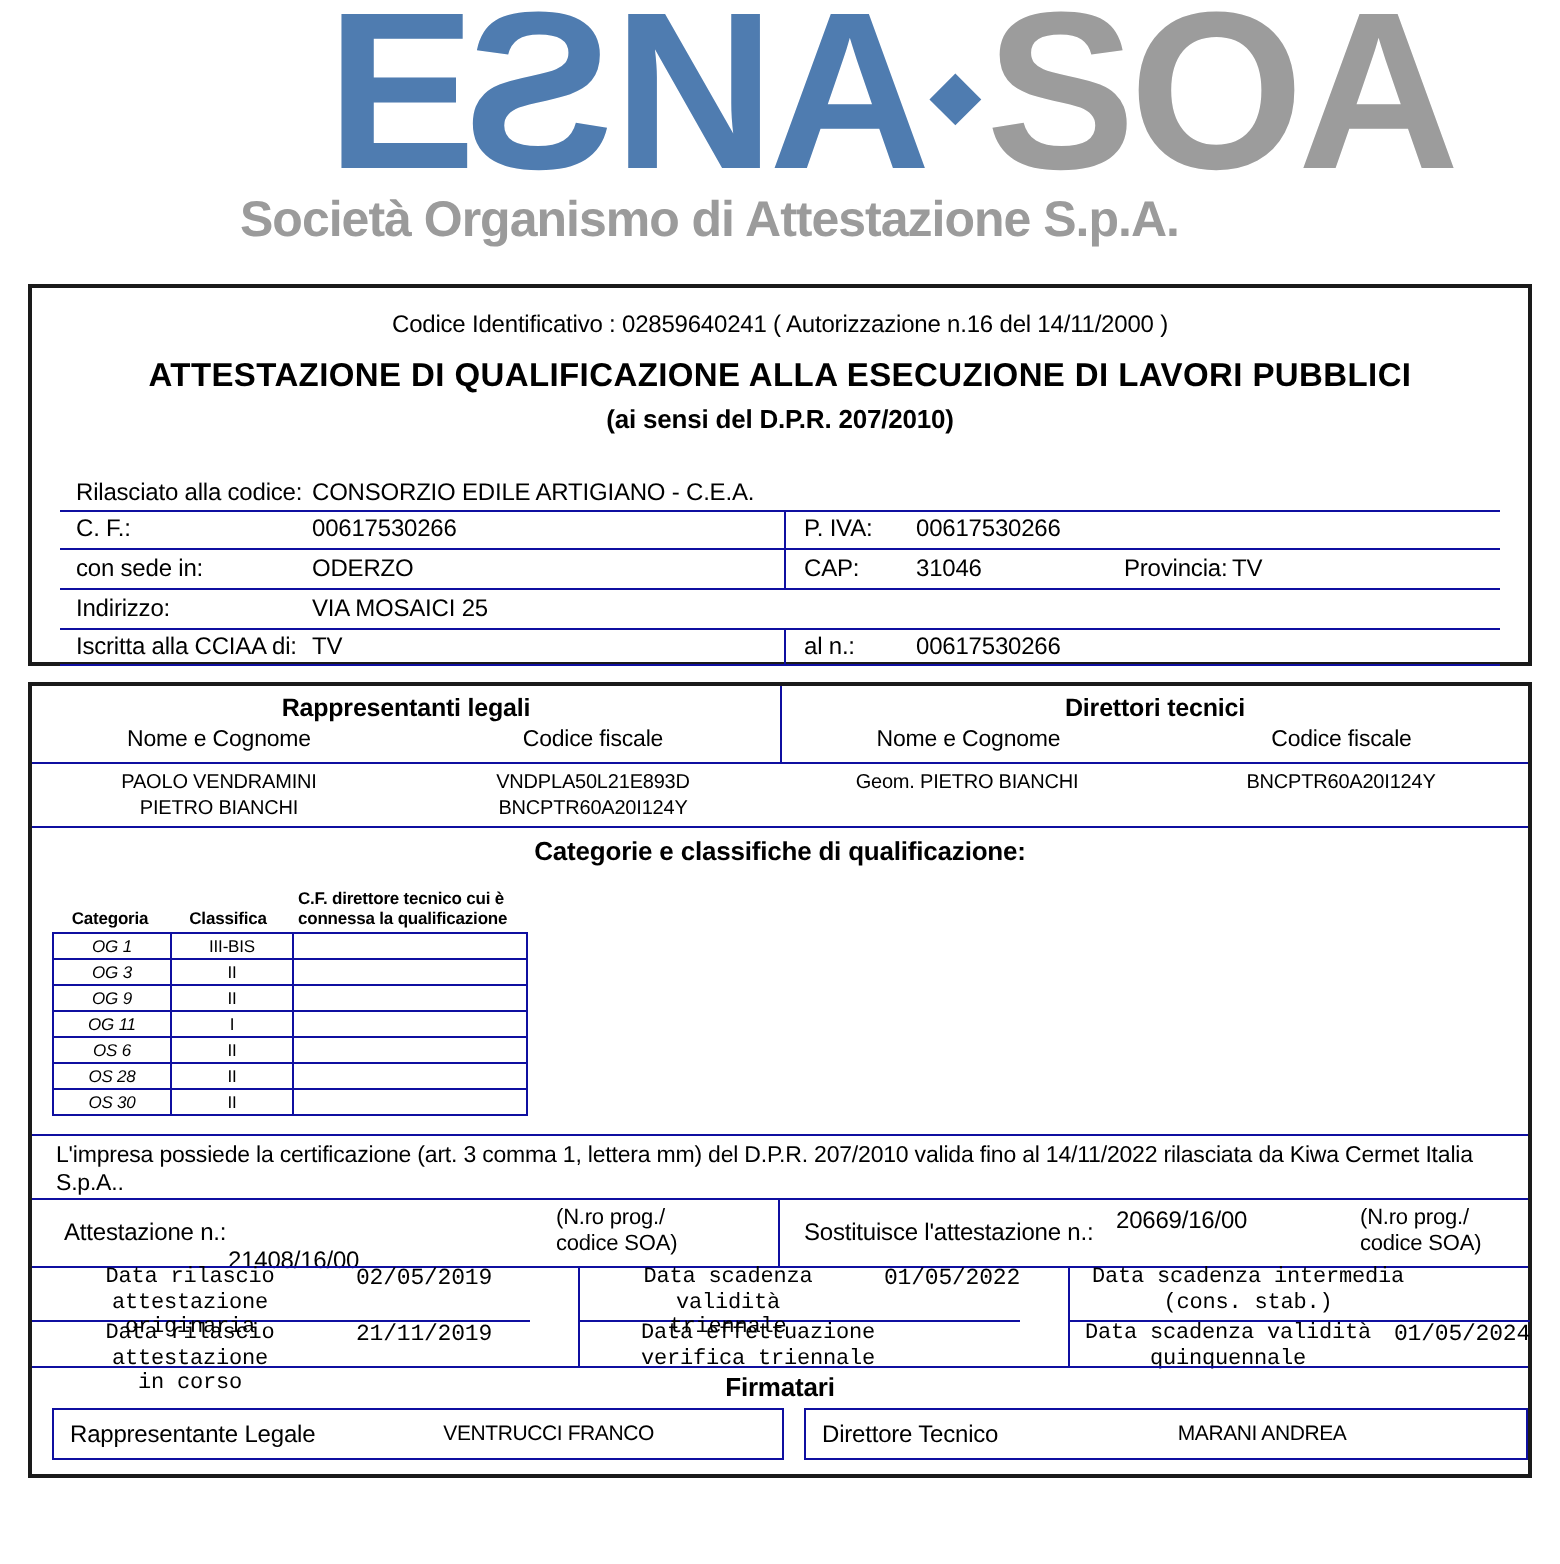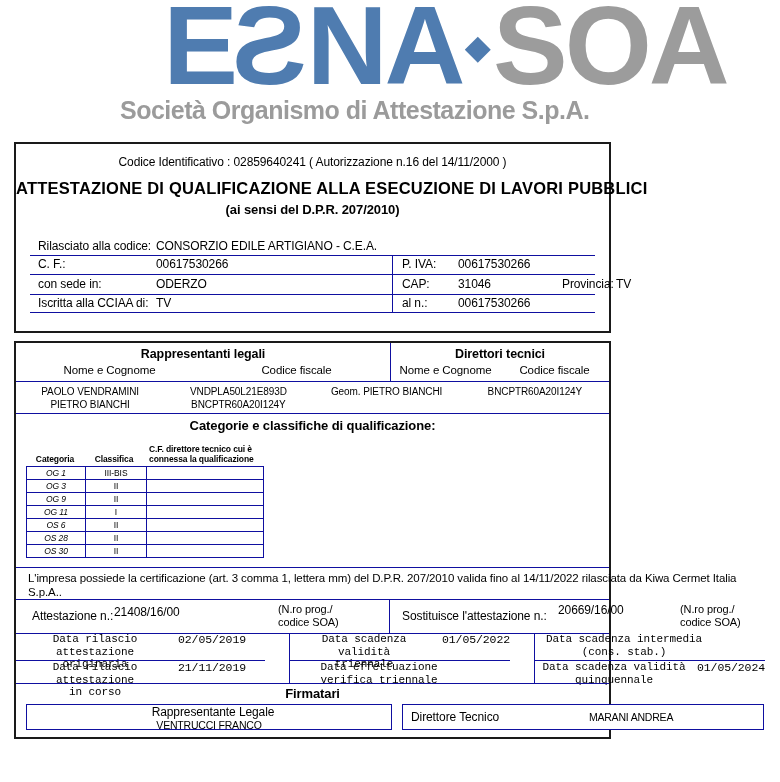--- a/index.html
+++ b/index.html
@@ -16,21 +16,21 @@
   }
   .logo-blue { color:#4f7cb0; }
   .logo-gray { color:#9c9c9c; }
   .flip { display:inline-block; transform:scaleX(-1); }
   .diamond { font-size:32px; vertical-align:26px; color:#4f7cb0; padding:0 3px; letter-spacing:0; }
   .tagline {
     position:absolute; left:120px; top:96px; font-size:25px; font-weight:bold;
     color:#9b9b9b; letter-spacing:-0.5px; white-space:nowrap;
   }
   
-  .box { position:absolute; left:14px; width:597px; border:2px solid #1a1a1a; box-sizing:border-box; background:#fff; }
+  .box { position:absolute; left:14px; width:752px; border:2px solid #1a1a1a; box-sizing:border-box; background:#fff; }
   #box1 { top:142px; height:191px; }
   #box2 { top:341px; height:398px; }
   
   .codice { position:absolute; top:11px; left:0; right:0; text-align:center; font-size:12px; }
   .doc-title { position:absolute; top:35px; left:0; right:0; text-align:center; font-weight:bold; font-size:16.5px; letter-spacing:0.2px; white-space:nowrap; }
   .doc-subtitle { position:absolute; top:58px; left:0; right:0; text-align:center; font-weight:bold; font-size:13px; }
   .rows { position:absolute; top:94px; left:14px; right:14px; }
   .frow { position:relative; border-bottom:1px solid #0f0fa0; }
   .frow span { position:absolute; white-space:nowrap; font-size:12px; top:50%; transform:translateY(-58%); }
   .h17{height:17px}.h18{height:18px}.h19{height:19px}
@@ -74,21 +74,21 @@
   .dates { position:absolute; top:290px; left:0; right:0; display:grid; grid-template-columns:249px 245px 1fr; grid-template-rows:28px 22px; }
   .dcell { display:flex; align-items:flex-start; box-sizing:border-box;font-family:Liberation Mono, monospace; }
   .dcell.bl { border-left:1px solid #0f0fa0;margin-left:24px; }
   .dcell.bb { border-bottom:1px solid #0f0fa0; }
   .dlabel { width:150px; margin-left:4px; text-align:center; font-size:11px; line-height:1.15; }
   .dlabel.w170 { width:170px; }
   .dval { font-size:11.5px; margin-left:8px; white-space:nowrap; }
   
   .firm-title { position:absolute; top:343px; left:0; right:0; text-align:center; font-weight:bold; font-size:13px; }
   .firm-box { position:absolute; top:361px; height:26px; border:1px solid #0f0fa0; box-sizing:border-box; display:flex; align-items:center; background:#fff; }
-  #firm-left { left:10px; width:366px;flex-direction:column; }
+  #firm-left { left:10px; width:366px; }
   #firm-right { left:386px; width:362px; }
   .firm-label { margin-left:8px; font-size:12px; white-space:nowrap; }
   .firm-name { flex:1; text-align:center; font-size:10.5px; letter-spacing:-0.2px; }
 </style>
 </head>
 <body>
 
 <div class="page">
 
   <div class="logo-word">
@@ -115,20 +115,24 @@
       </div>
       <div class="frow h19">
         <span class="x8">con sede in:</span>
         <span class="x126">ODERZO</span>
         <div class="vdiv"></div>
         <span class="x372">CAP:</span>
         <span class="x428">31046</span>
         <span class="x532">Provincia:</span>
         <span class="x586">TV</span>
       </div>
+      <div class="frow h19">
+        <span class="x8">Indirizzo:</span>
+        <span class="x126">VIA MOSAICI 25</span>
+      </div>
       <div class="frow h17">
         <span class="x8">Iscritta alla CCIAA di:</span>
         <span class="x126">TV</span>
         <div class="vdiv"></div>
         <span class="x372">al n.:</span>
         <span class="x428">00617530266</span>
       </div>
     </div>
   </div>
 
@@ -219,21 +223,21 @@
 
     <div class="hline" style="top:224px"></div>
 
     <div class="cert-text">L'impresa possiede la certificazione (art. 3 comma 1, lettera mm) del D.P.R. 207/2010 valida fino al 14/11/2022 rilasciata da Kiwa Cermet Italia S.p.A..</div>
 
     <div class="hline" style="top:256px"></div>
 
     <div class="att-row">
       <div class="att-left">
         <span class="a-lbl" style="left:16px">Attestazione n.:</span>
-        <span class="a-val" style="left:98px; top:6px">21408/16/00</span>
+        <span class="a-val" style="left:98px; top:24px">21408/16/00</span>
         <div class="nro" style="left:262px; width:115px">
           <div>(N.ro prog./</div>
           <div>codice SOA)</div>
         </div>
       </div>
       <div class="att-right">
         <span class="a-lbl" style="left:12px">Sostituisce l'attestazione n.:</span>
         <span class="a-val" style="left:168px; top:4px">20669/16/00</span>
         <div class="nro" style="left:290px; width:82px">
           <div>(N.ro prog./</div>

